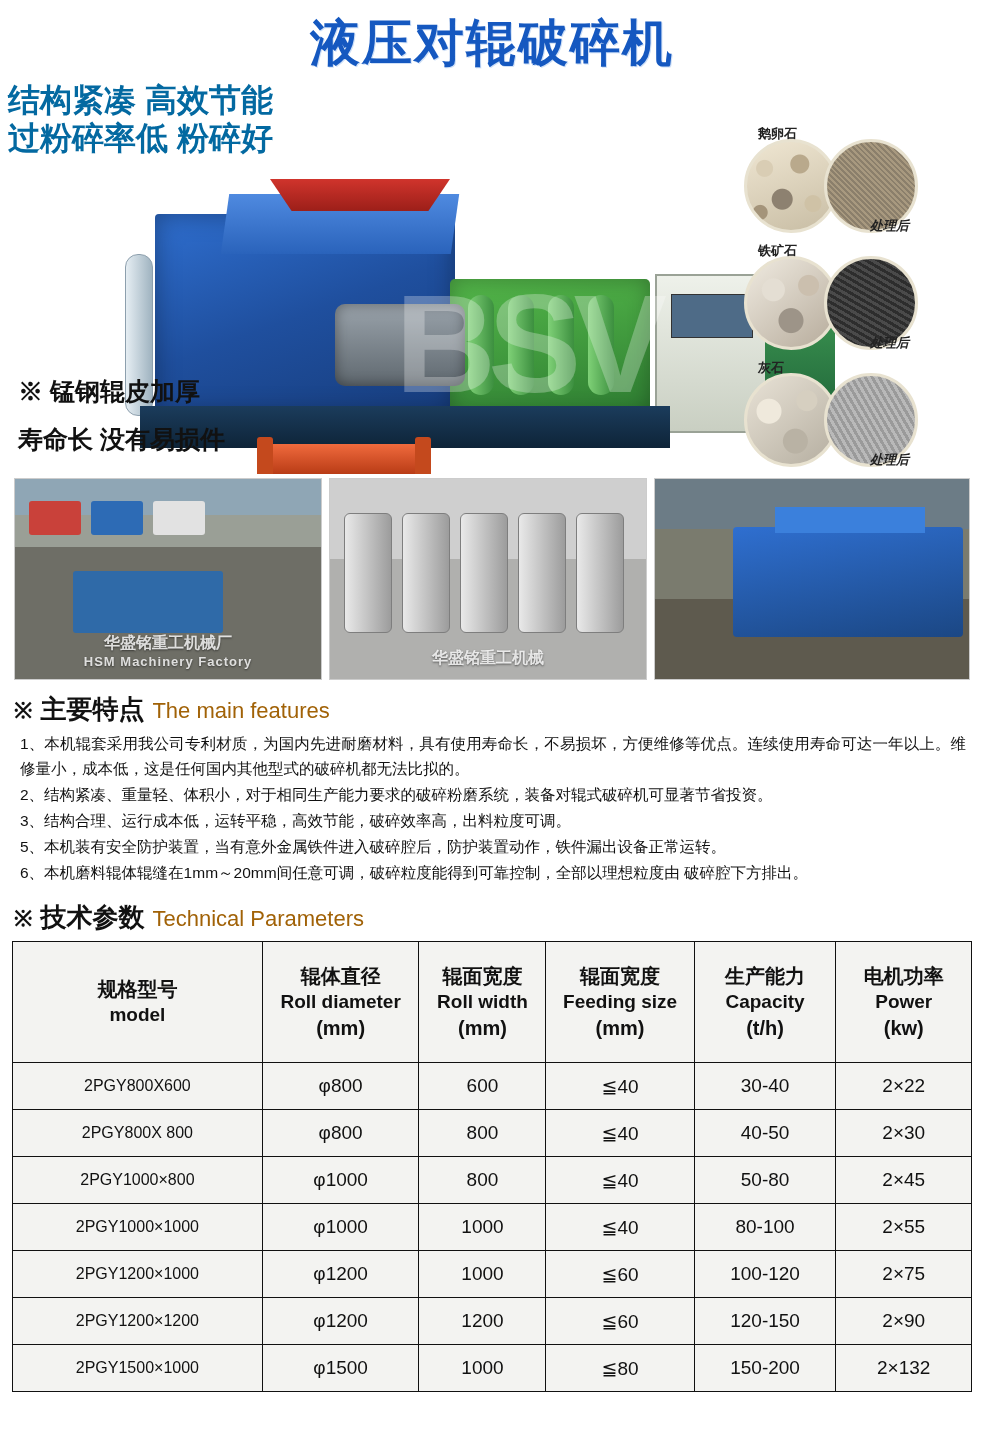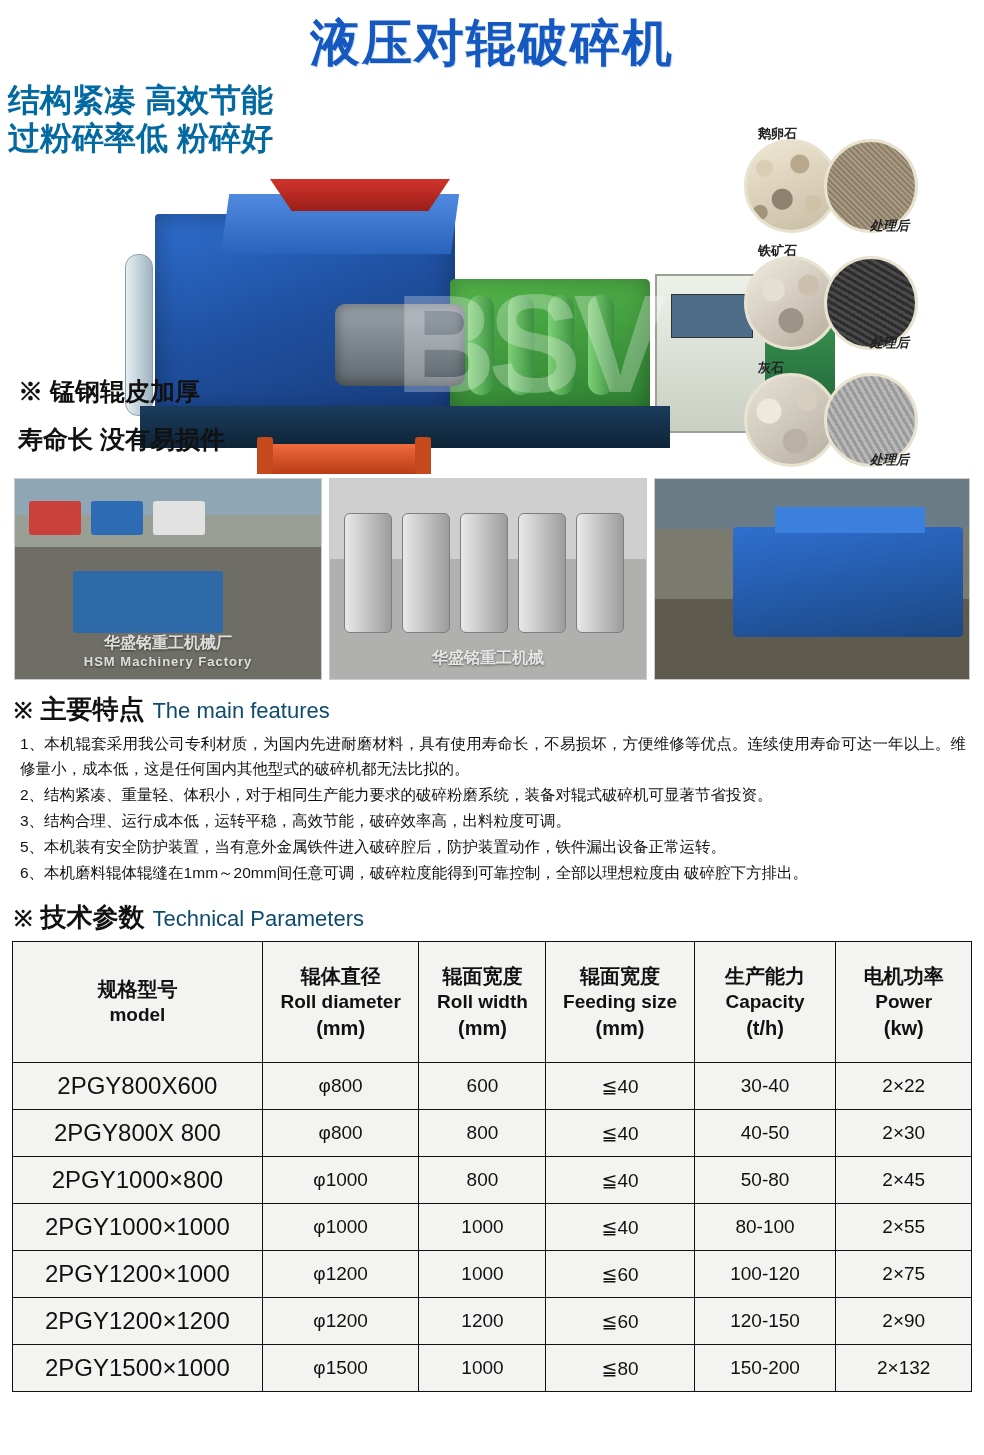--- a/index.html
+++ b/index.html
@@ -206,21 +206,21 @@
   .p3-mach{position:absolute;top:48px;left:78px;width:230px;height:110px;background:linear-gradient(170deg,#2f6fd0,#1b4784);border-radius:4px;}
   .p3-hop{position:absolute;top:28px;left:120px;width:150px;height:26px;background:#3b80dc;}
 
   
   .section-head{
     display:flex;align-items:baseline;gap:8px;
     padding:12px 14px 4px 14px;
   }
   .sec-mark{font-size:22px;font-weight:bold;}
   .sec-cn{font-size:26px;font-weight:bold;color:#111;}
-  .sec-en{font-size:22px;color:#0c4a6e;}
+  .sec-en{font-size:22px;color:#a16207;}
   .feature-list{
     padding:0 18px 2px 20px;
   }
   .feature{
     font-size:15.5px;
     line-height:25px;
     color:#111;
     margin-bottom:1px;
     text-align:justify;
   }
@@ -244,21 +244,21 @@
     font-size:20px;
     font-weight:bold;
     line-height:26px;
     padding:8px 2px;
     height:104px;
     vertical-align:middle;
   }
   thead th .en{font-size:19px;font-weight:bold;display:block;}
   thead th .unit{font-size:20px;font-weight:bold;display:block;}
   tbody td{height:38px;}
-  tbody td.model{font-size:24px;}
+  tbody td.model{font-size:16px;}
   col.c1{width:236px;}
   col.c2{width:148px;}
   col.c3{width:120px;}
   col.c4{width:140px;}
   col.c5{width:134px;}
   col.c6{width:128px;}
 </style>
 </head>
 <body>
 

